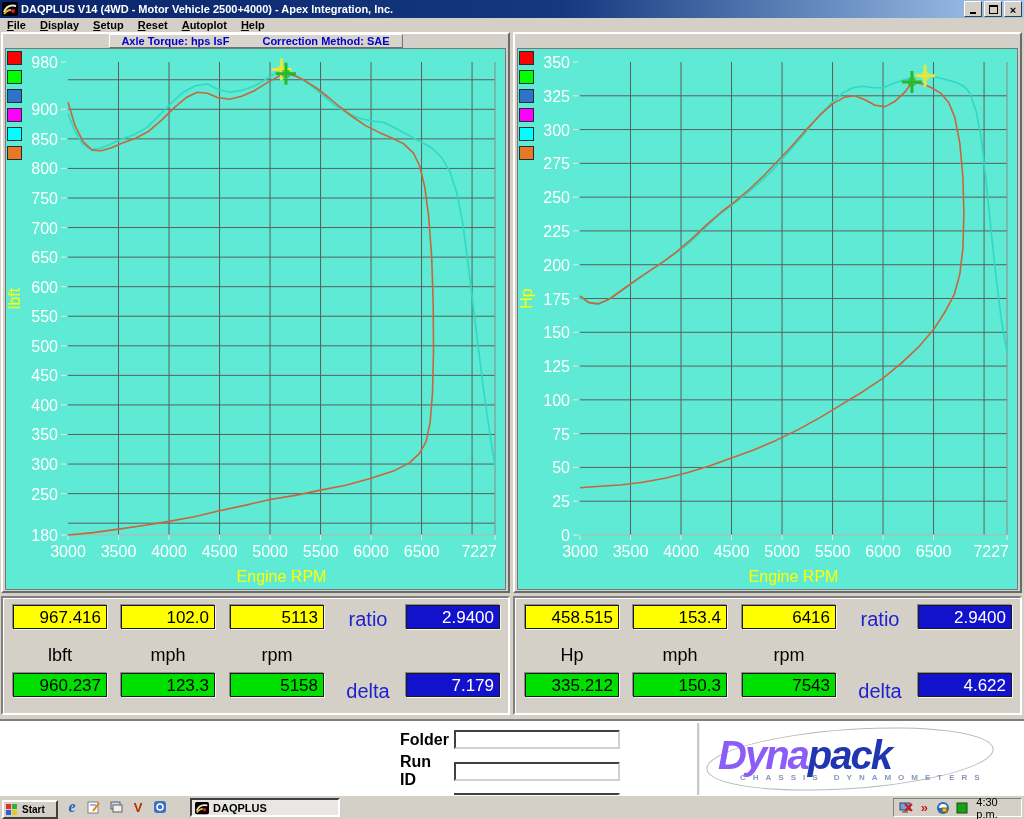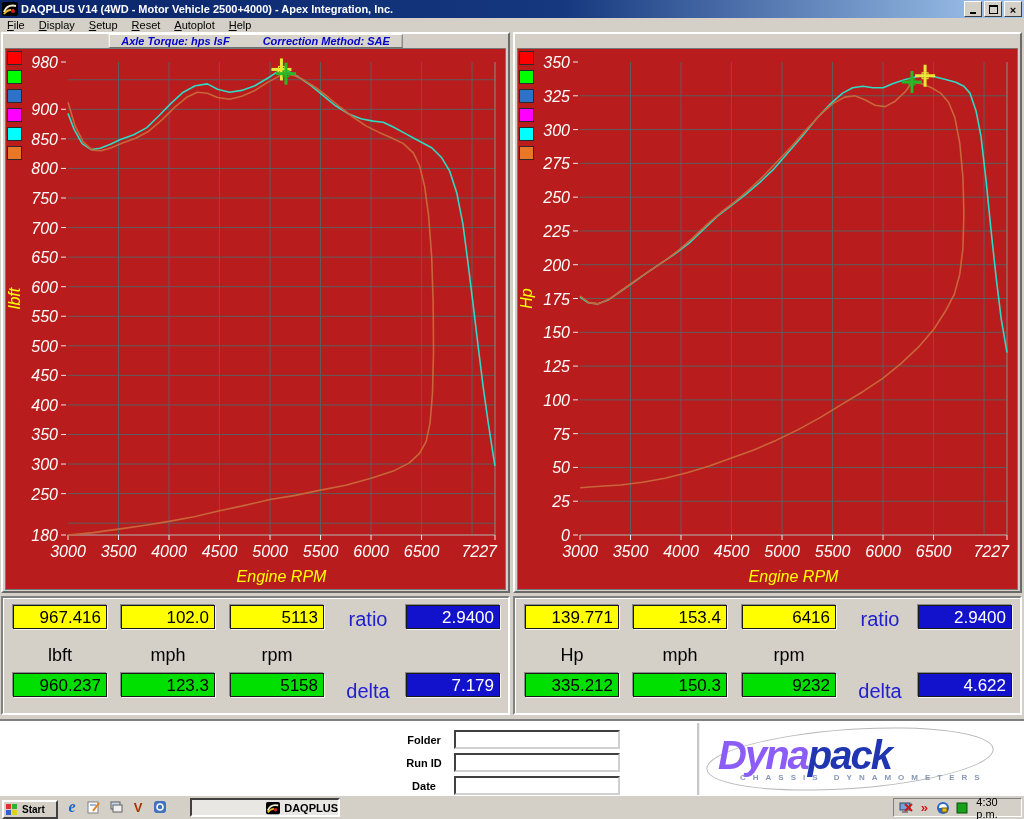--- a/index.html
+++ b/index.html
@@ -16,33 +16,33 @@
   .winbtns{display:flex;gap:2px;margin-right:2px;}
   .wbtn{width:16px;height:14px;background:#d4d0c8;border:1px solid;
     border-color:#fff #404040 #404040 #fff;display:flex;align-items:flex-end;
     justify-content:center;cursor:default;}
   .g-min{display:block;width:6px;height:2px;background:#000;margin:0 auto 2px;}
   .g-res{display:block;width:7px;height:6px;border:1px solid #000;border-top-width:2px;margin:0 auto 2px;}
   .g-x{font-style:normal;font-size:11px;line-height:11px;color:#000;font-weight:bold;}
 
   
   .menubar{position:absolute;left:0;top:18px;width:1024px;height:14px;
-    background:#d4d0c8;font-size:11px;color:#000;display:flex;align-items:center;}
+    background:#d4d0c8;font-size:11px;color:#000;display:flex;align-items:center;font-weight:bold;}
   .mi{padding:0 7px;}
 
   
   .chart-panel{position:absolute;top:32px;width:509px;height:561px;background:#d4d0c8;
-    border:2px solid;border-color:#fff #6a6a6a #6a6a6a #fff;box-sizing:border-box;font-style:italic;}
+    border:2px solid;border-color:#fff #6a6a6a #6a6a6a #fff;box-sizing:border-box;}
   .chart-header{position:absolute;top:0px;left:50%;transform:translateX(-50%);
     background:#d8d4cc;border:1px solid;border-color:#fff #707070 #707070 #fff;
     font-size:11px;font-weight:bold;color:#0000cc;padding:0 12px;height:12px;
     line-height:12px;white-space:nowrap;z-index:2;}
   .chart-header span+span{margin-left:30px;}
   .chart-box{position:absolute;left:2px;top:14px;width:501px;height:542px;
-    background:#b91c1c;border:1px solid #777;box-sizing:border-box;}
+    background:#5eead4;border:1px solid #777;box-sizing:border-box;}
   .chart-box svg{display:block;}
   svg text{font-family:"Liberation Sans",sans-serif;}
   .legend{position:absolute;left:1px;top:2px;}
   .sw{width:13px;height:12px;border:1px solid #2a2a2a;margin-bottom:5px;}
 
   
   .data-panel{position:absolute;top:596px;width:509px;height:119px;background:#d4d0c8;
     border:2px solid;border-color:#808080 #fff #fff #808080;box-sizing:border-box;
     box-shadow:inset 1px 1px 0 #fff;padding-left:29px;}
   .vb{position:absolute;height:24px;border:1px solid #1a1a1a;font-size:17px;
@@ -65,21 +65,21 @@
   .strip-divider{position:absolute;left:697px;top:2px;width:2px;height:72px;
     background:#c8c8c8;border-right:1px solid #f0f0f0;}
   .apexi{position:absolute;left:16px;top:4px;height:66px;display:flex;align-items:center;}
   .apexi-text{font-family:"Liberation Serif",serif;font-weight:bold;font-size:58px;
     line-height:58px;color:#111;letter-spacing:-1px;margin-left:8px;}
   .apexi-i{font-family:"Liberation Serif",serif;font-weight:bold;font-size:50px;
     color:#fff;-webkit-text-stroke:2.5px #000;margin-left:2px;}
   .apexi-reg{font-size:15px;color:#000;align-self:flex-end;margin:0 0 4px 2px;}
   .fields{position:absolute;left:400px;top:9px;}
   .frow{display:flex;align-items:center;margin-bottom:4px;}
-  .flabel{width:48px;text-align:center;font-size:11px;font-weight:bold;color:#000;
+  .flabel{width:48px;text-align:left;font-size:16px;font-weight:bold;color:#000;
     margin-right:6px;}
   .fbox{width:158px;height:15px;background:#fff;border:2px solid;
     border-color:#404040 #d0d0d0 #d0d0d0 #404040;font-size:11px;padding:0 2px;}
   .dynapack{position:absolute;left:700px;top:8px;width:300px;height:60px;}
   .dyn-ellipse{position:absolute;left:6px;top:0;width:286px;height:58px;
     border:1.5px solid #b8b8b8;border-radius:50%;transform:rotate(-4deg);}
   .dyn-text{position:absolute;left:18px;top:6px;font-weight:bold;font-style:italic;
     font-size:40px;line-height:40px;letter-spacing:-2px;white-space:nowrap;}
   .dyn-red{color:#8b5cf6;} .dyn-blue{color:#2036b0;}
   .dyn-sub{position:absolute;left:40px;top:44px;font-size:8px;letter-spacing:7px;
@@ -93,21 +93,21 @@
     align-items:center;font-size:10px;font-weight:bold;box-sizing:border-box;}
   .startbtn svg{margin:0 3px 0 1px;}
   .ql{position:absolute;left:64px;top:3px;display:flex;gap:6px;align-items:center;}
   .qlicon{width:16px;height:16px;display:flex;align-items:center;justify-content:center;
     font-size:13px;}
   .ie-e{color:#1a66cc;font-family:"Liberation Serif",serif;font-style:italic;
     font-weight:bold;font-size:16px;}
   .wa-v{color:#b03000;font-weight:bold;font-size:13px;}
   .taskbtn{position:absolute;left:190px;top:2px;width:150px;height:19px;background:#e9e7e3;
     border:2px solid;border-color:#404040 #fff #fff #404040;display:flex;align-items:center;
-    font-size:11px;font-weight:bold;box-sizing:border-box;padding-left:3px;gap:4px;justify-content:flex-end;}
+    font-size:11px;font-weight:bold;box-sizing:border-box;padding-left:3px;gap:4px;}
   .tray{position:absolute;right:2px;top:2px;width:129px;height:19px;border:1px solid;
     border-color:#808080 #fff #fff #808080;display:flex;align-items:center;gap:3px;
     padding-left:4px;box-sizing:border-box;}
   .clock{font-size:11px;margin-left:4px;}
 </style>
 </head>
 <body>
 
 <div class="screen">
 
@@ -354,31 +354,31 @@
     <div class="unit c2">mph</div>
     <div class="unit c3">rpm</div>
     <div class="vb green r2 c1">960.237</div>
     <div class="vb green r2 c2">123.3</div>
     <div class="vb green r2 c3">5158</div>
     <div class="rowlab lab2">delta</div>
     <div class="vb blue r2 cr">7.179</div>
   </div>
 
   <div class="data-panel" style="left:513px">
-    <div class="vb yellow r1 c1">139.771</div>
+    <div class="vb yellow r1 c1">458.515</div>
     <div class="vb yellow r1 c2">153.4</div>
     <div class="vb yellow r1 c3">6416</div>
     <div class="rowlab lab1">ratio</div>
     <div class="vb blue r1 cr">2.9400</div>
     <div class="unit c1">Hp</div>
     <div class="unit c2">mph</div>
     <div class="unit c3">rpm</div>
     <div class="vb green r2 c1">335.212</div>
     <div class="vb green r2 c2">150.3</div>
-    <div class="vb green r2 c3">9232</div>
+    <div class="vb green r2 c3">7543</div>
     <div class="rowlab lab2">delta</div>
     <div class="vb blue r2 cr">4.622</div>
   </div>
 
   <div class="logostrip">
     <div class="fields">
       <div class="frow">
         <span class="flabel">Folder</span>
         <input class="fbox" value="" style="">
       </div>

